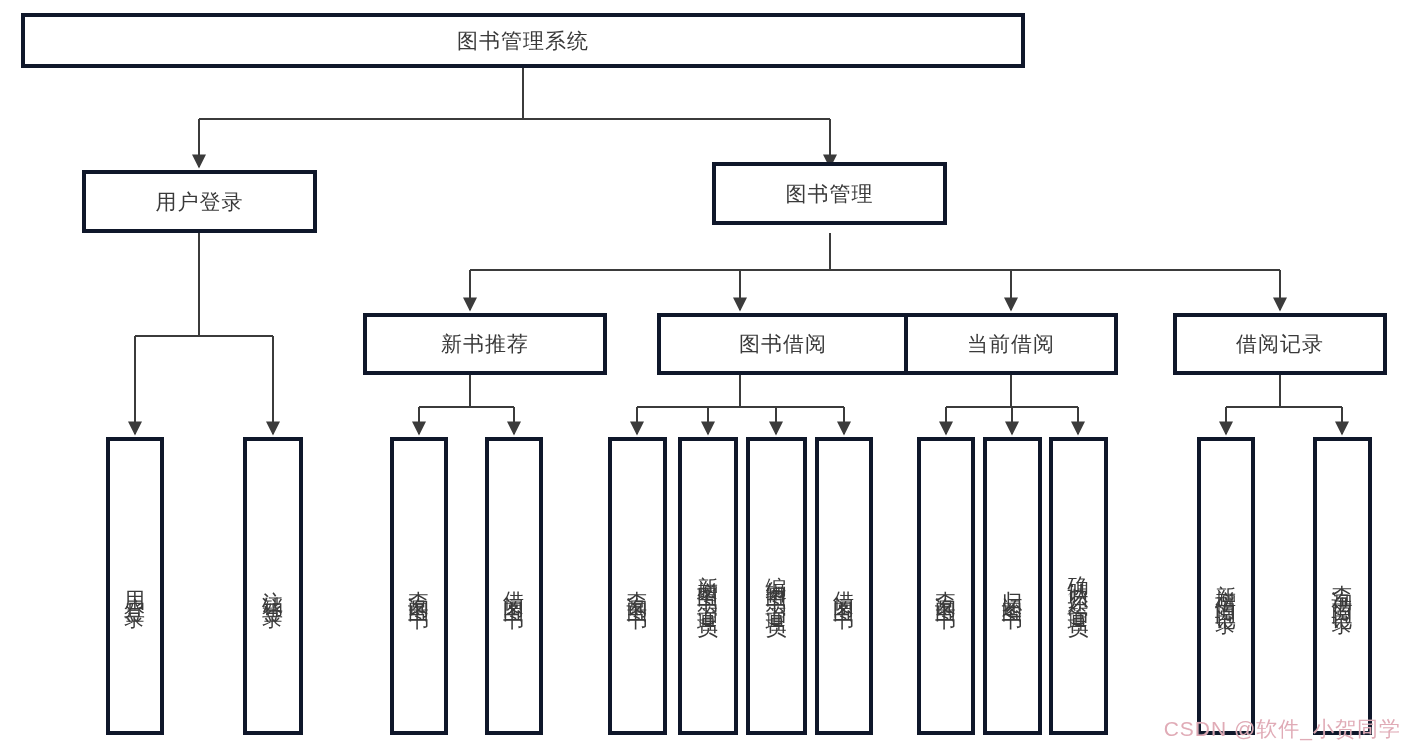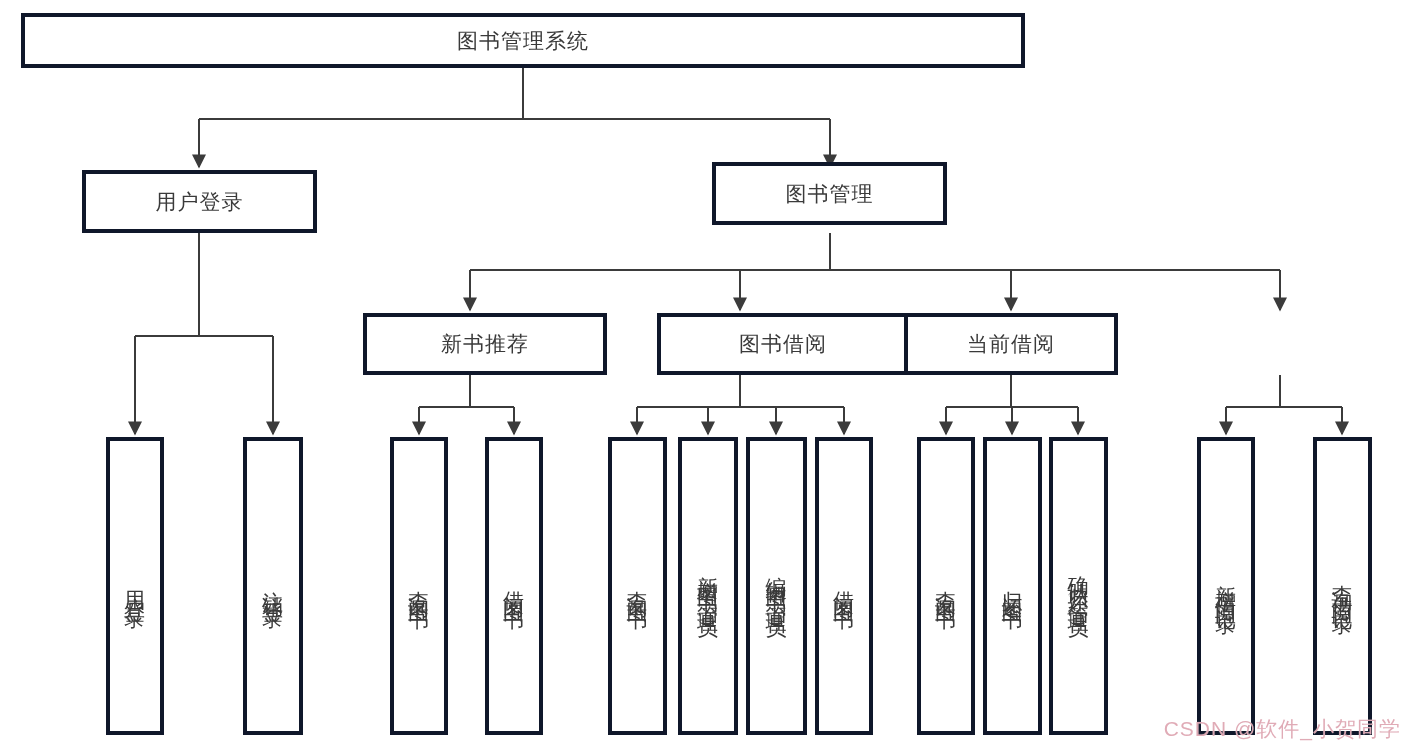--- a/index.html
+++ b/index.html
@@ -101,20 +101,23 @@
 
   <div class="box" style="left:363px;top:313px;width:244px;height:62px">
     <span>新书推荐</span>
   </div>
   <div class="box" style="left:657px;top:313px;width:252px;height:62px">
     <span>图书借阅</span>
   </div>
   <div class="box" style="left:904px;top:313px;width:214px;height:62px">
     <span>当前借阅</span>
   </div>
+  <div class="box" style="left:1173px;top:313px;width:214px;height:62px">
+    <span>借阅记录</span>
+  </div>
 
   <div class="box leaf" style="left:106px;top:437px;width:58px;height:298px">
     <span>用户登录</span>
   </div>
   <div class="box leaf" style="left:243px;top:437px;width:60px;height:298px">
     <span>注销登录</span>
   </div>
   <div class="box leaf" style="left:390px;top:437px;width:58px;height:298px">
     <span>查询图书</span>
   </div>

